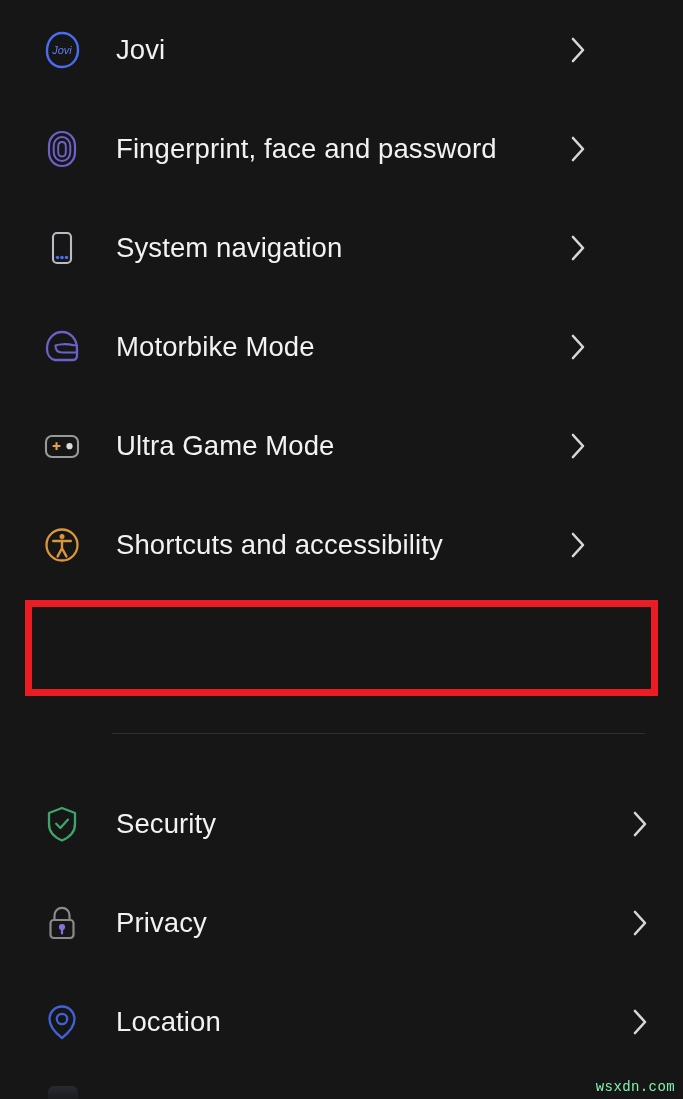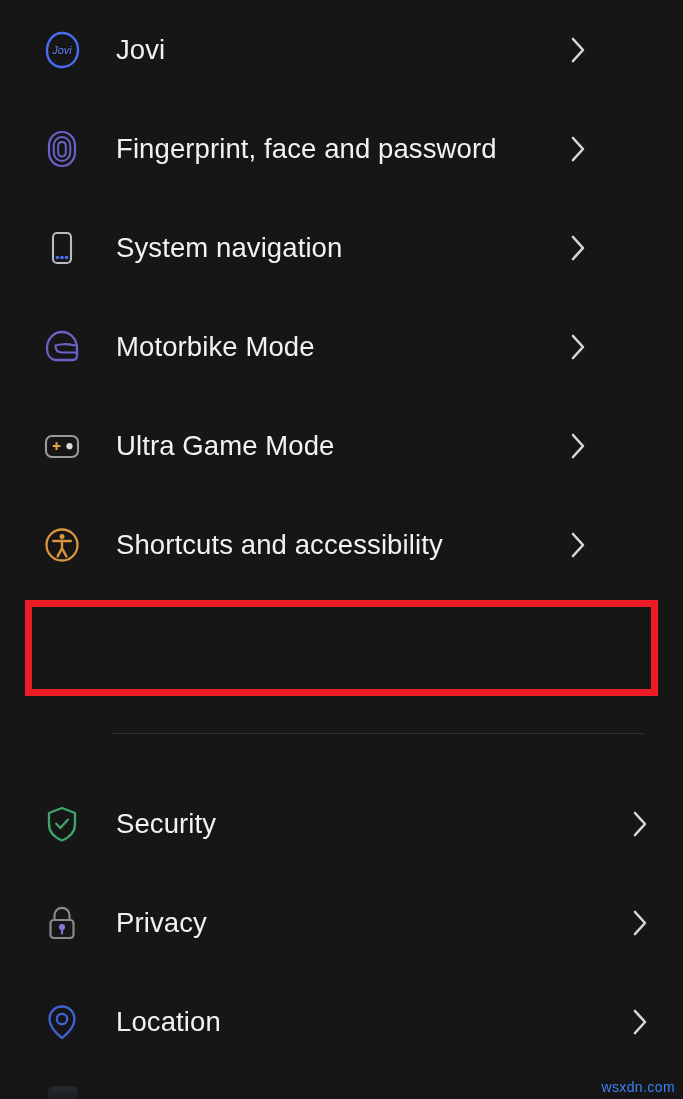--- a/index.html
+++ b/index.html
@@ -100,23 +100,23 @@
     height: 13px;
     border-radius: 6px 6px 0 0;
     background: linear-gradient(to bottom, #2b3036, #1b1d20);
     opacity: 0.8;
   }
 
   .watermark {
     position: absolute;
     right: 8px;
     bottom: 4px;
-    color: #3b82f6;
+    color: #86efac;
     font-size: 14px;
-    font-family: Liberation Sans, sans-serif;
+    font-family: Liberation Mono, monospace;
     letter-spacing: 0.4px;
   }
 </style>
 </head>
 <body>
 
 <div class="settings-list">
 
   <div class="row">
     <span class="row-icon">

